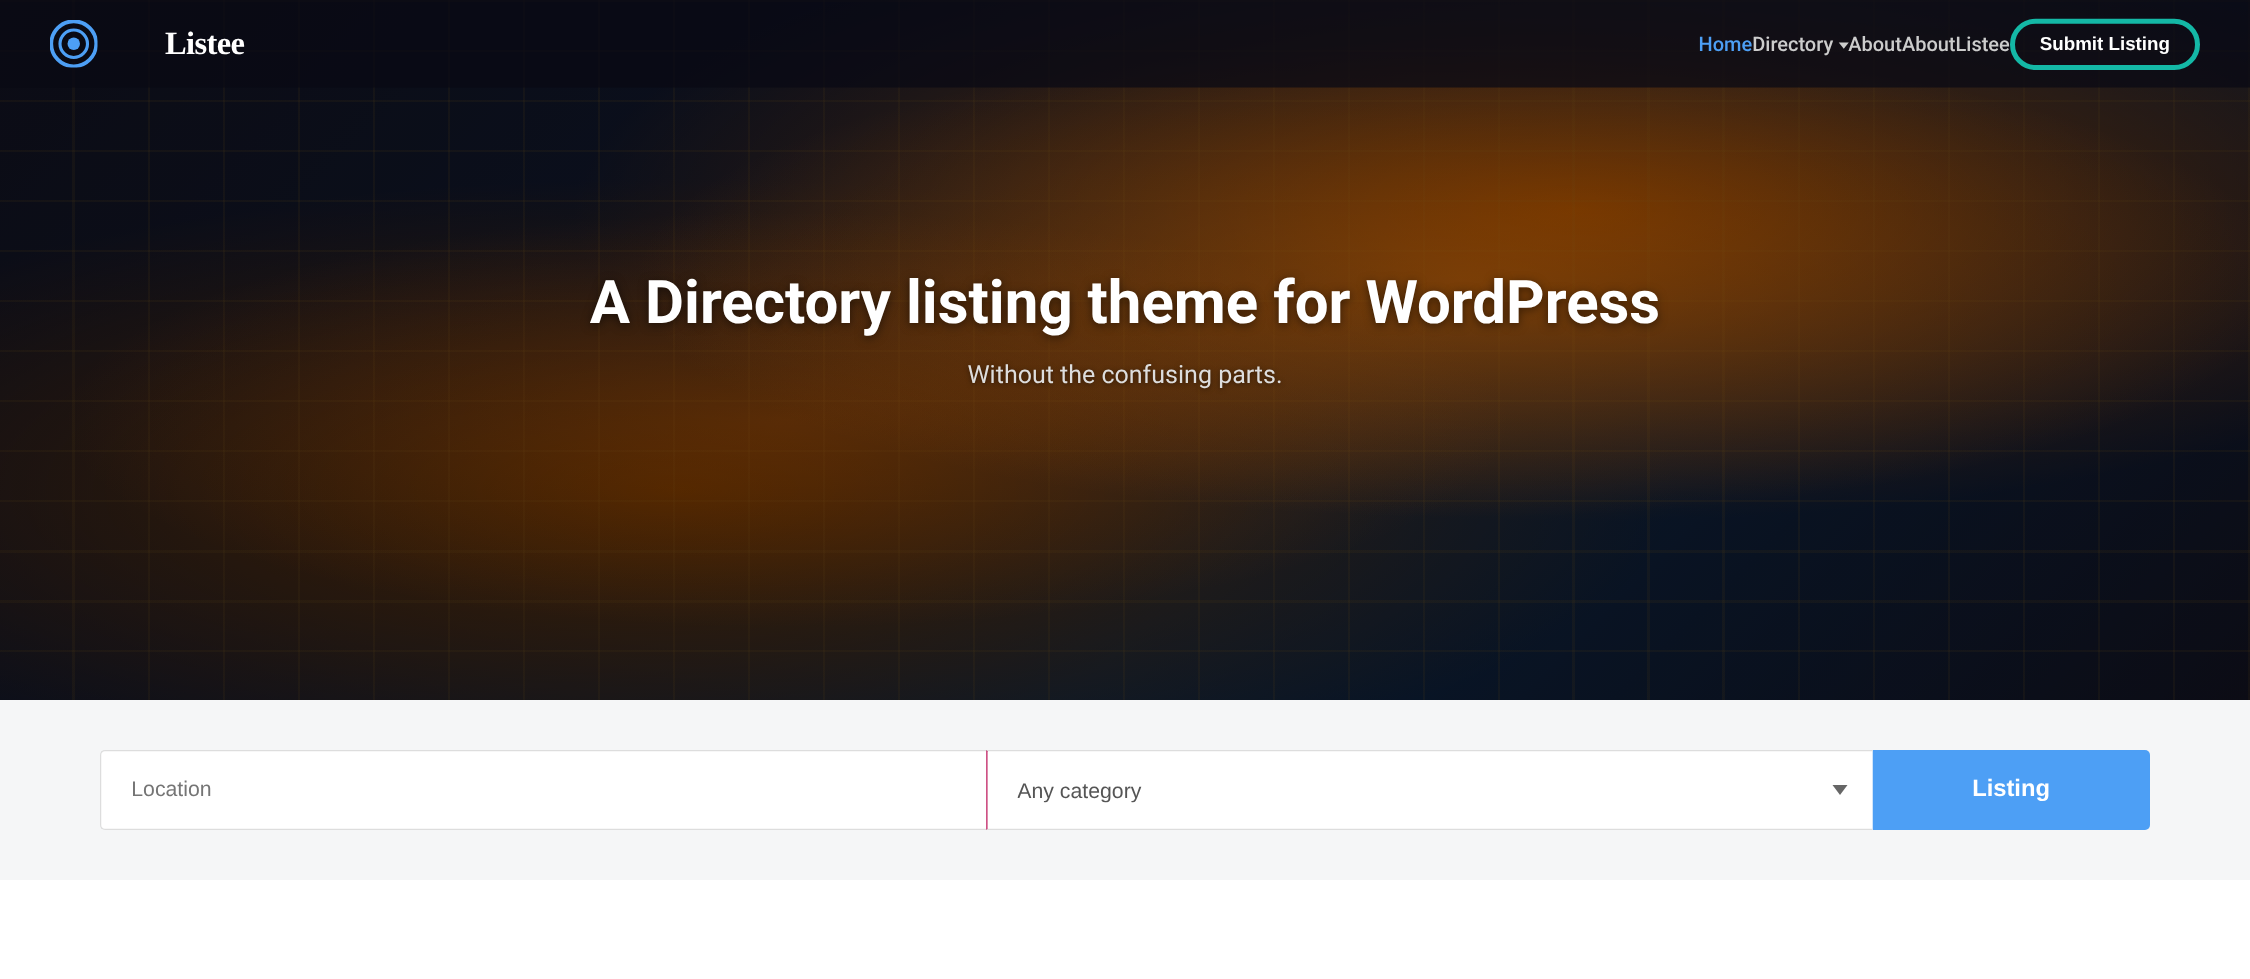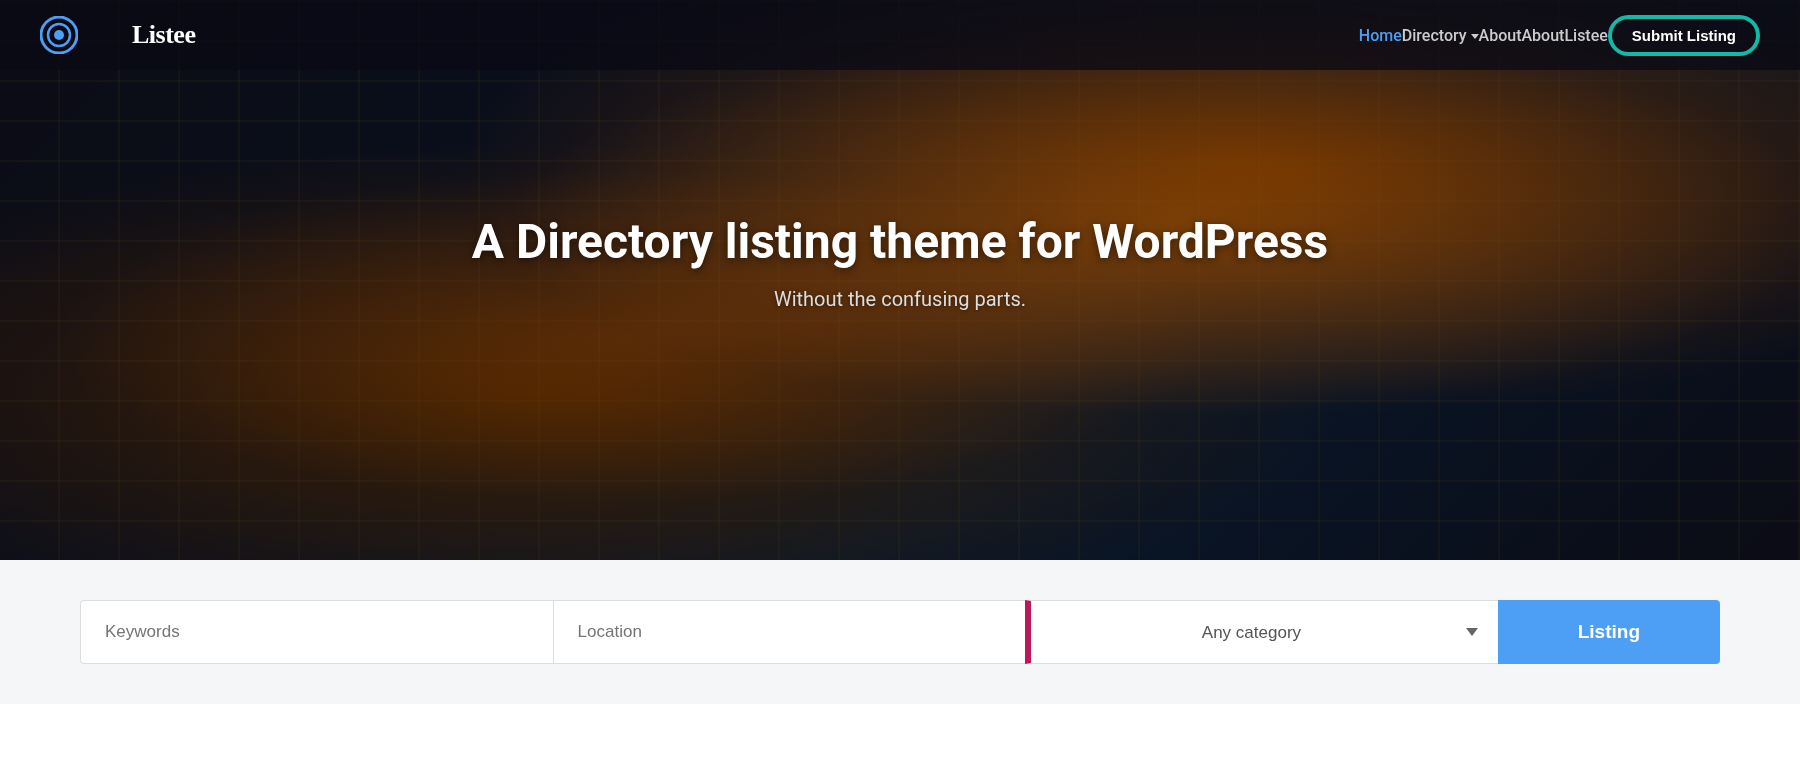--- a/index.html
+++ b/index.html
@@ -279,27 +279,24 @@
 <section class="hero">
   <div class="hero-bg"></div>
   <div class="hero-content">
     <h1 class="hero-title">A Directory listing theme for WordPress</h1>
     <p class="hero-subtitle">Without the confusing parts.</p>
   </div>
 </section>
 
 <section class="search-section">
   <div class="search-input-wrap">
-    <input type="text" class="search-input" placeholder="Keywords" style="">
-  </div>
-  <div class="search-input-wrap">
     <input type="text" class="search-input" style="border-left: 1px solid rgb(221, 221, 221);" placeholder="Location">
   </div>
   <div class="category-select-wrap">
-    <select class="category-select" style="border-left:6px solid #be185d;text-align:center;">
+    <select class="category-select" style="border-left:1px solid #be185d;">
       <option>Any category</option>
       <option>Restaurants</option>
       <option>Hotels</option>
       <option>Shopping</option>
       <option>Services</option>
       <option>Health</option>
       <option>Education</option>
     </select>
     <span class="category-arrow"></span>
   </div>

